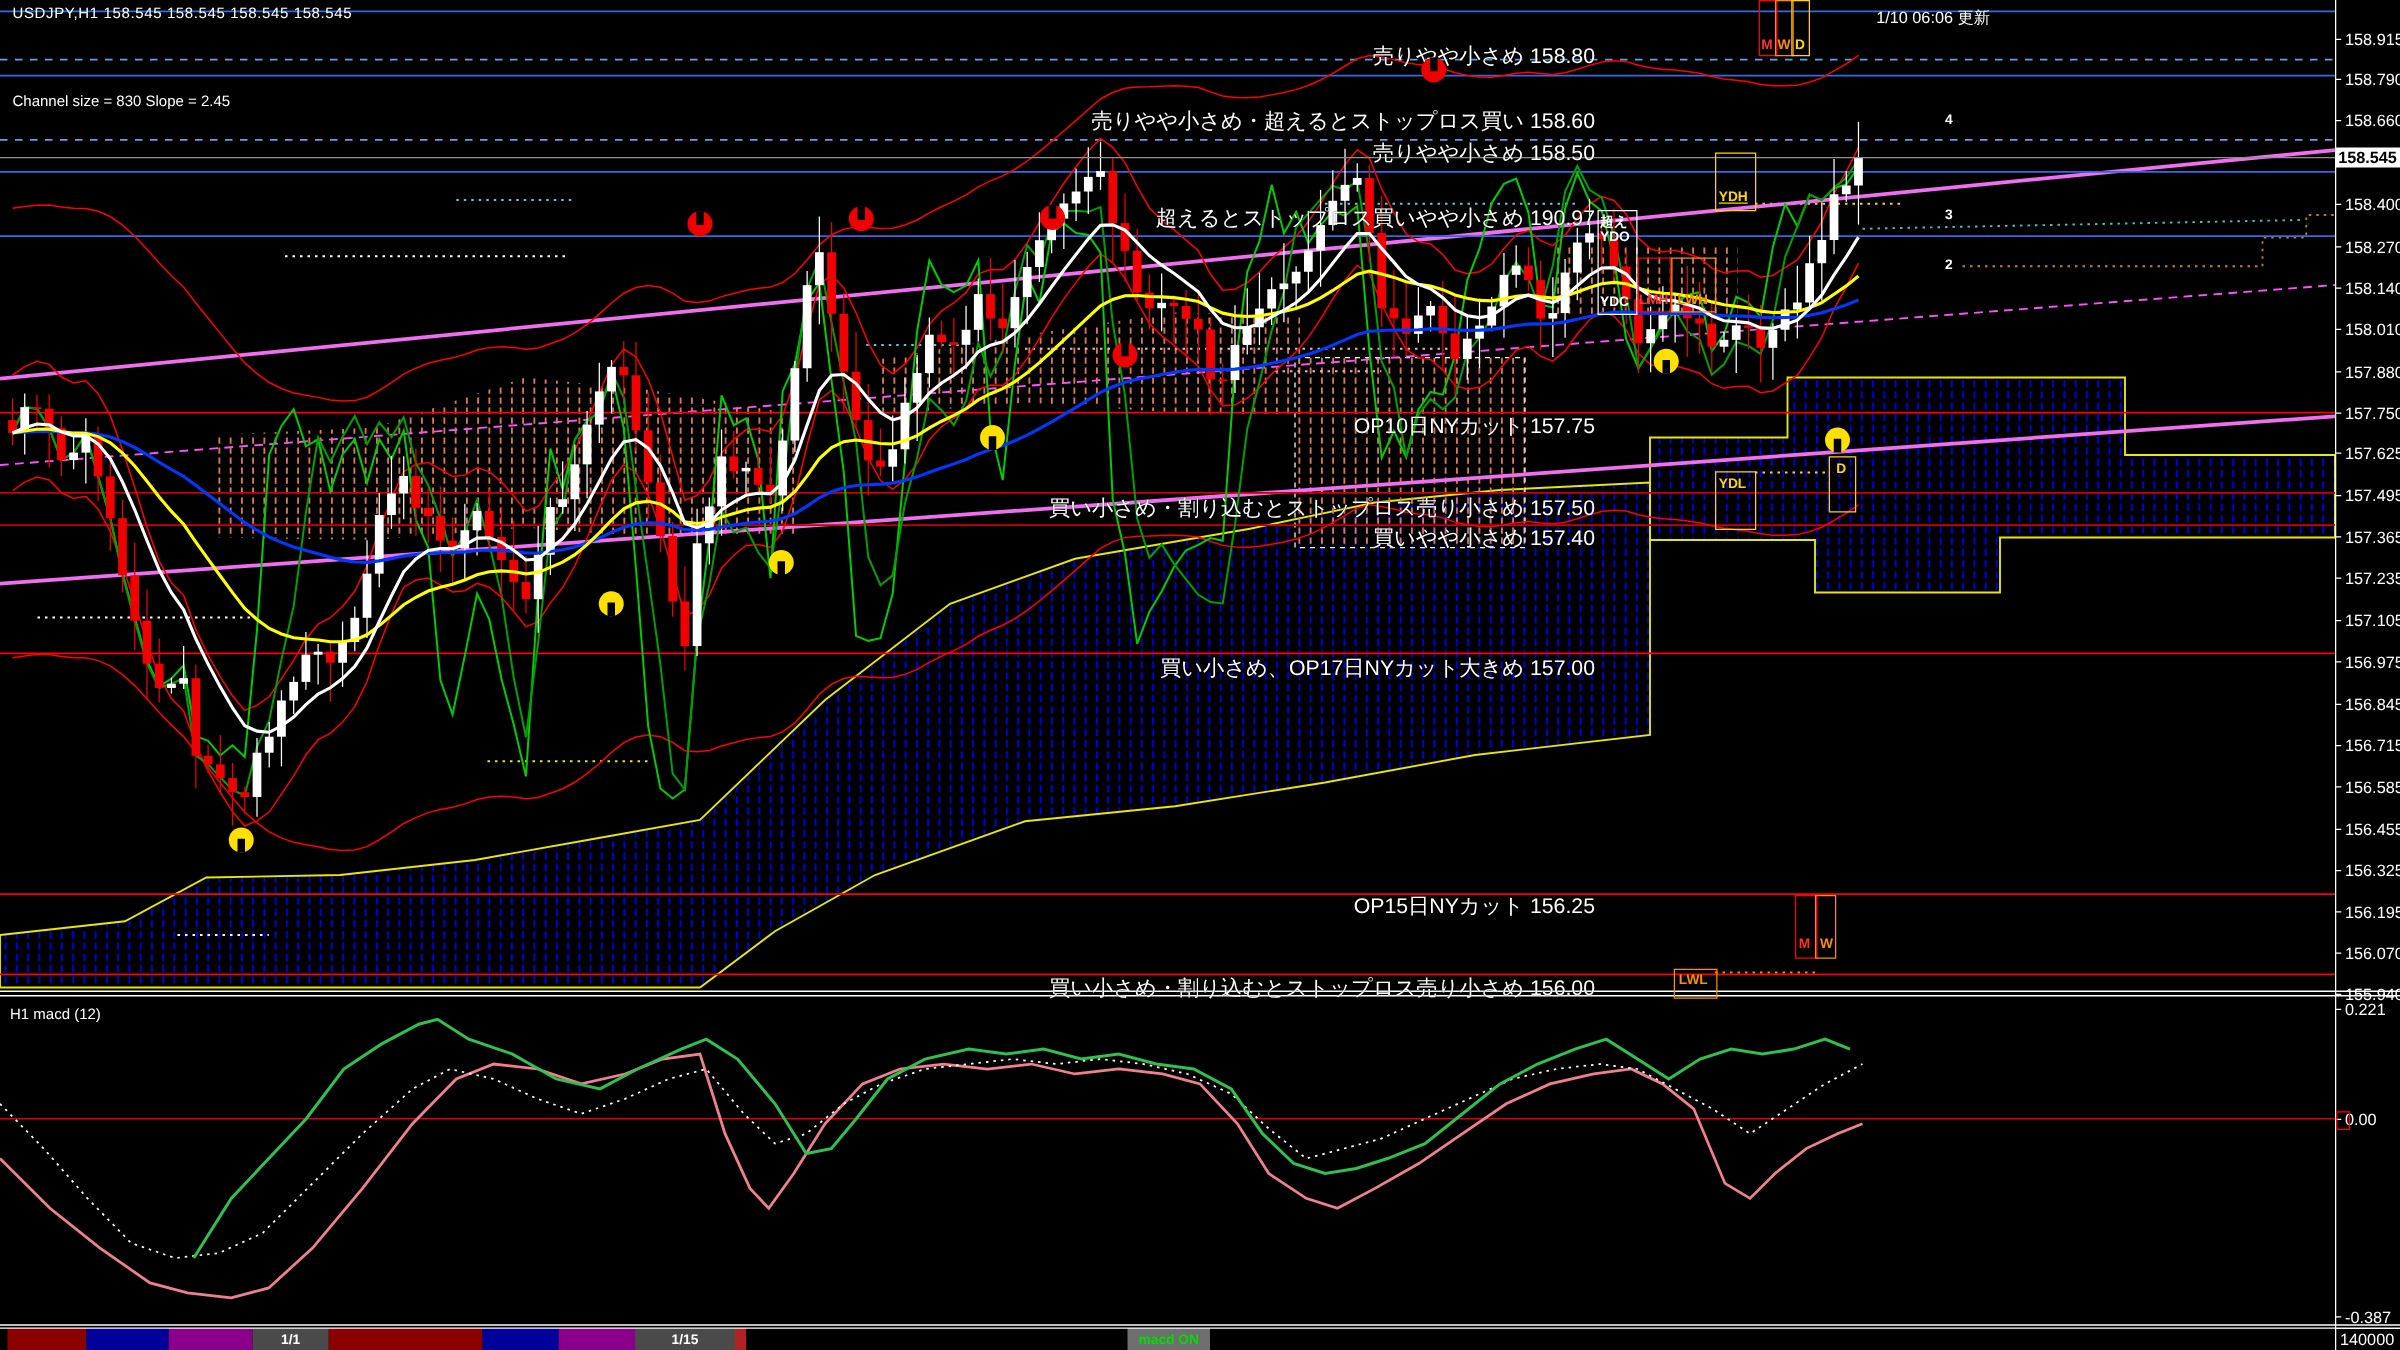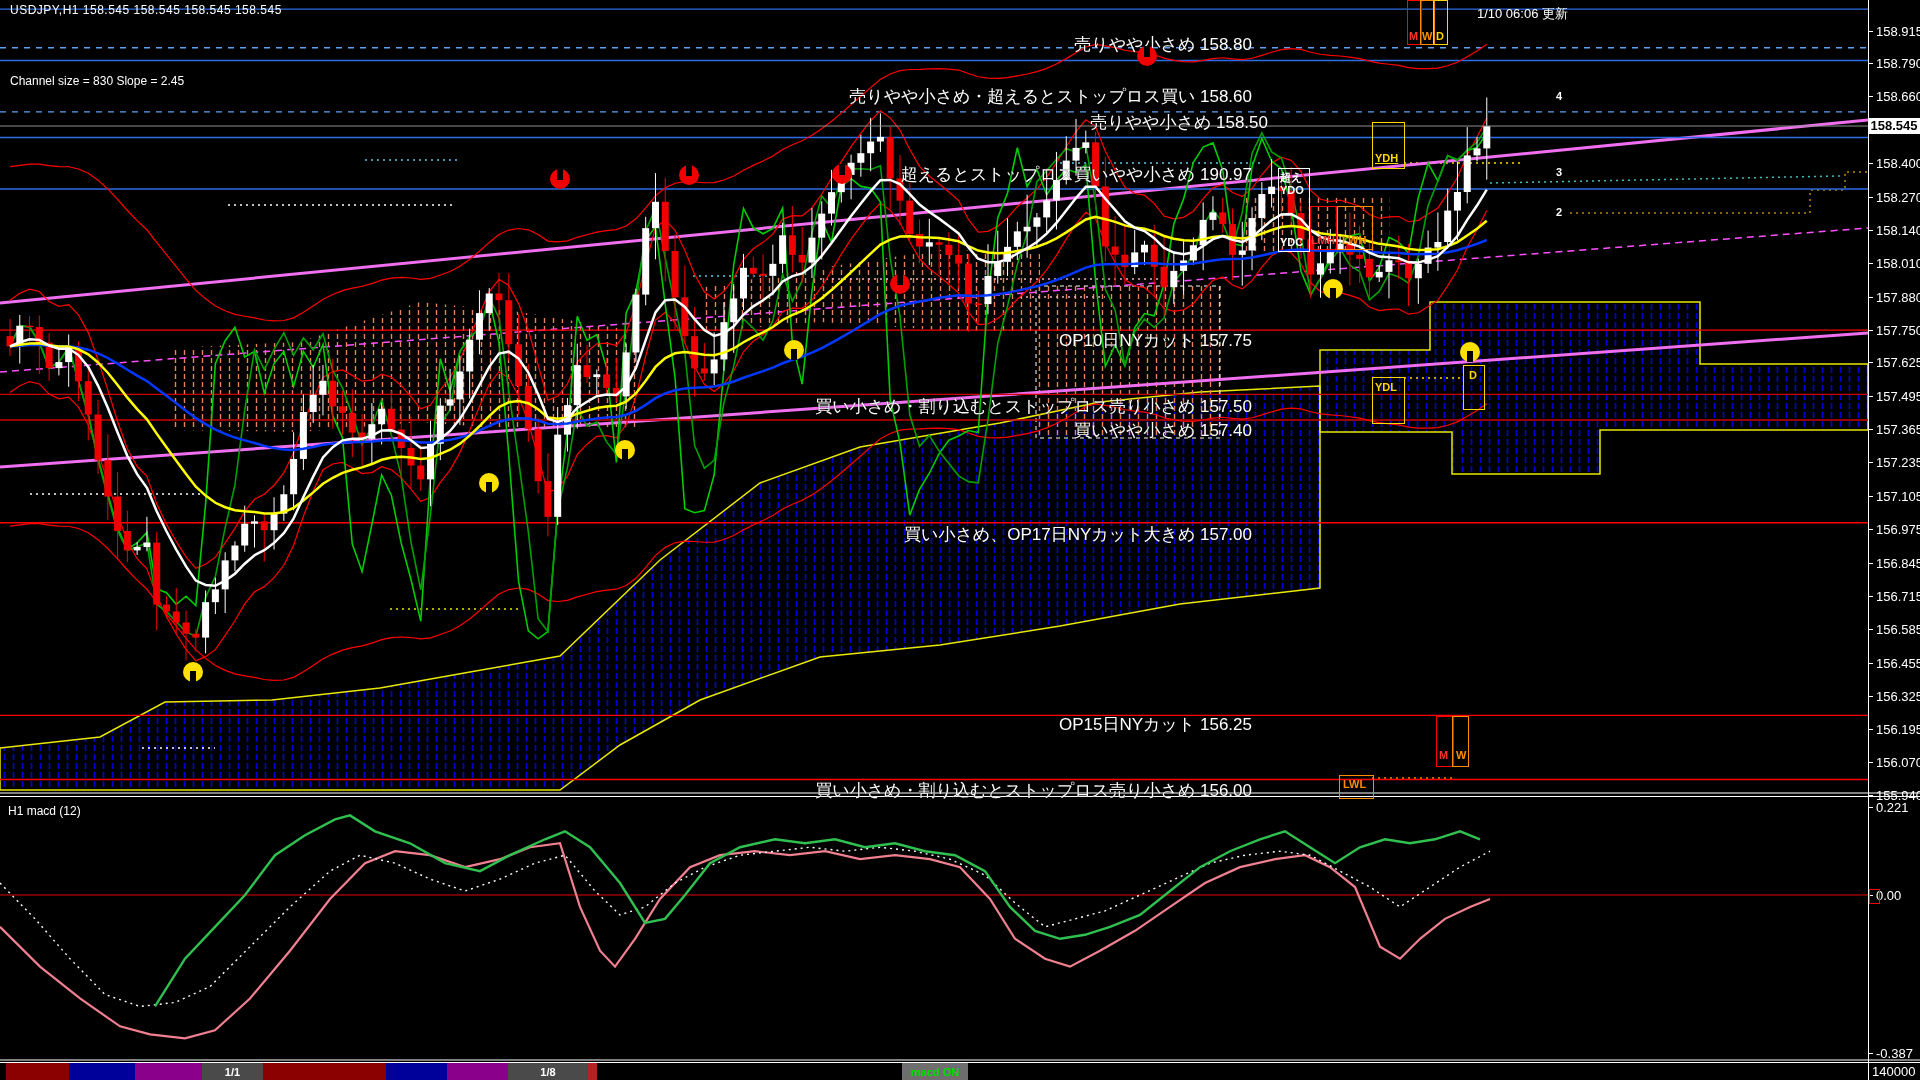--- a/index.html
+++ b/index.html
@@ -1,19 +1,19 @@
 <!DOCTYPE html>
 <html><head>
 <meta charset="utf-8">
 <style>
   html,body{margin:0;padding:0;background:#000;width:1920px;height:1080px;overflow:hidden;
     font-family:"Liberation Sans",sans-serif;}
   #stage{position:relative;width:1920px;height:1080px;background:#000;}
   #chart{position:absolute;left:0;top:0;z-index:1;}
-  #overlay{position:absolute;left:0;top:0;width:1624px;height:1080px;z-index:3;pointer-events:none;}
+  #overlay{position:absolute;left:0;top:0;width:1624px;height:1080px;z-index:3;pointer-events:none;padding-left:24px;}
   .abs{position:absolute;}
   .symline{left:10px;top:3px;color:#fff;font-size:12px;letter-spacing:.5px;}
   .updated{right:56px;top:5px;color:#fff;font-size:13px;}
   .chlabel{left:10px;top:74px;color:#fff;font-size:12px;}
   .watermark{left:55px;top:78px;color:#fff;font-size:57px;letter-spacing:2px;font-weight:400;}
   .macdlabel{left:8px;top:804px;color:#fff;font-size:12px;}
   .ann{color:#fff;font-size:17px;white-space:nowrap;text-shadow:0 0 1px #000;}
   .slab{font-size:11px;font-weight:bold;white-space:nowrap;}
   .box{position:absolute;border:1px solid;background:transparent;}
   .mk{position:absolute;width:20px;height:20px;border-radius:50%;}
@@ -417,21 +417,21 @@
     </svg>
 
   <div id="overlay">
     <div class="abs symline">USDJPY,H1  158.545 158.545 158.545 158.545</div>
     <div class="abs updated">1/10 06:06 更新</div>
     <div class="abs chlabel">Channel size = 830 Slope = 2.45</div>
     <div class="abs macdlabel">H1  macd (12)</div>
     <div id="annotations">
         <div class="abs ann" style="right: 372px; top: 33px;">売りやや小さめ 158.80</div>
         <div class="abs ann" style="right: 372px; top: 85px;">売りやや小さめ・超えるとストップロス買い 158.60</div>
-        <div class="abs ann" style="right: 356px; top: 111px;">売りやや小さめ 158.50</div>
+        <div class="abs ann" style="right: 372px; top: 111px;">売りやや小さめ 158.50</div>
         <div class="abs ann" style="right: 372px; top: 163px;">超えるとストップロス買いやや小さめ 190.97</div>
         <div class="abs ann" style="right: 372px; top: 329px;">OP10日NYカット 157.75</div>
         <div class="abs ann" style="right: 372px; top: 395px;">買い小さめ・割り込むとストップロス売り小さめ 157.50</div>
         <div class="abs ann" style="right: 372px; top: 419px;">買いやや小さめ 157.40</div>
         <div class="abs ann" style="right: 372px; top: 523px; margin-left: 32px;">買い小さめ、OP17日NYカット大きめ 157.00</div>
         <div class="abs ann" style="right: 372px; top: 713px;">OP15日NYカット 156.25</div>
         <div class="abs ann" style="right: 372px; top: 779px;">買い小さめ・割り込むとストップロス売り小さめ 156.00</div>
       </div>
     <div id="smalllabels">
         <div class="abs slab" style="left: 1409px; top: 30px; color: rgb(255, 48, 48);">M</div>
@@ -564,20 +564,20 @@
 
   <div id="bbar">
       <div class="seg" style="width: 6px; background: rgb(0, 0, 0);"></div>
       <div class="seg" style="width: 63px; background: rgb(139, 0, 0);"></div>
       <div class="seg" style="width: 66px; background: rgb(0, 0, 155);"></div>
       <div class="seg" style="width: 67px; background: rgb(139, 0, 139);"></div>
       <div class="seg" style="width: 61px; background: rgb(74, 74, 74);">1/1</div>
       <div class="seg" style="width: 123px; background: rgb(139, 0, 0);"></div>
       <div class="seg" style="width: 61px; background: rgb(0, 0, 155);"></div>
       <div class="seg" style="width: 61px; background: rgb(139, 0, 139);"></div>
-      <div class="seg" style="width: 80px; background: rgb(74, 74, 74);">1/8</div>
+      <div class="seg" style="width: 80px; background: rgb(74, 74, 74);">1/15</div>
       <div class="seg" style="width: 9px; background: rgb(178, 34, 34);"></div>
       <div class="seg" style="width: 305px; background: rgb(0, 0, 0);"></div>
       <div class="seg" style="width: 66px; background: rgb(110, 110, 110); color: rgb(0, 224, 0);">macd ON</div>
       <div class="seg" style="width: 900px; background: rgb(0, 0, 0);"></div>
     </div>
   <div class="volval">140000</div>
 </div>
 
 </body></html>

